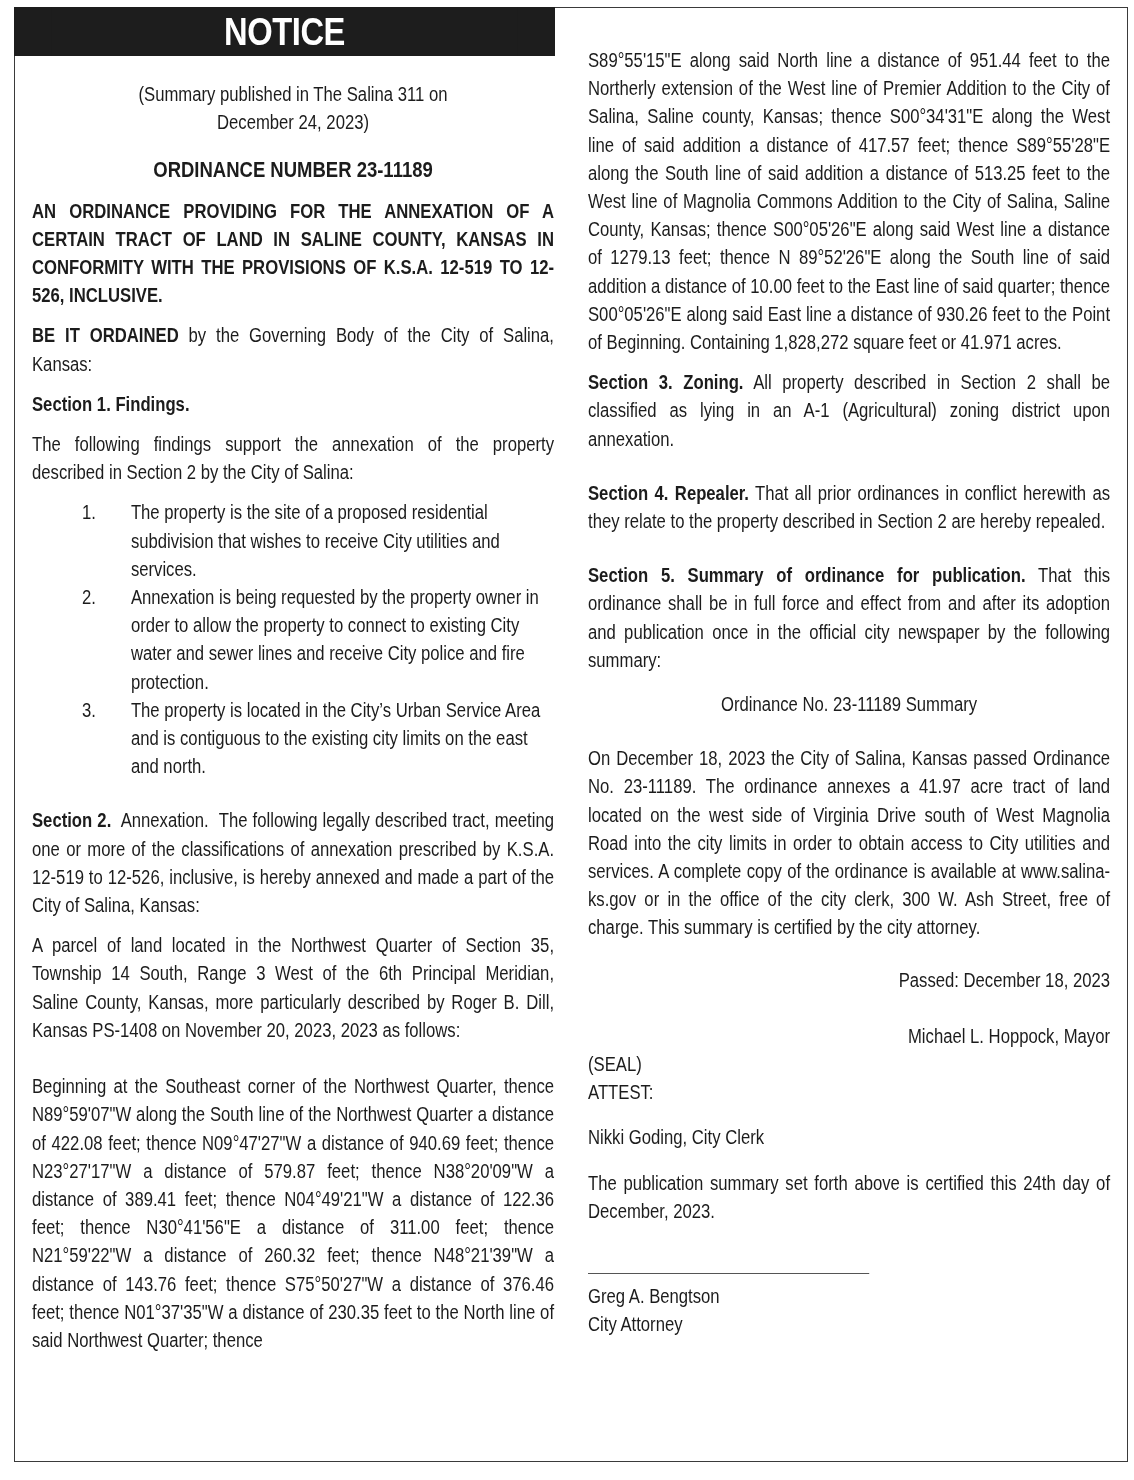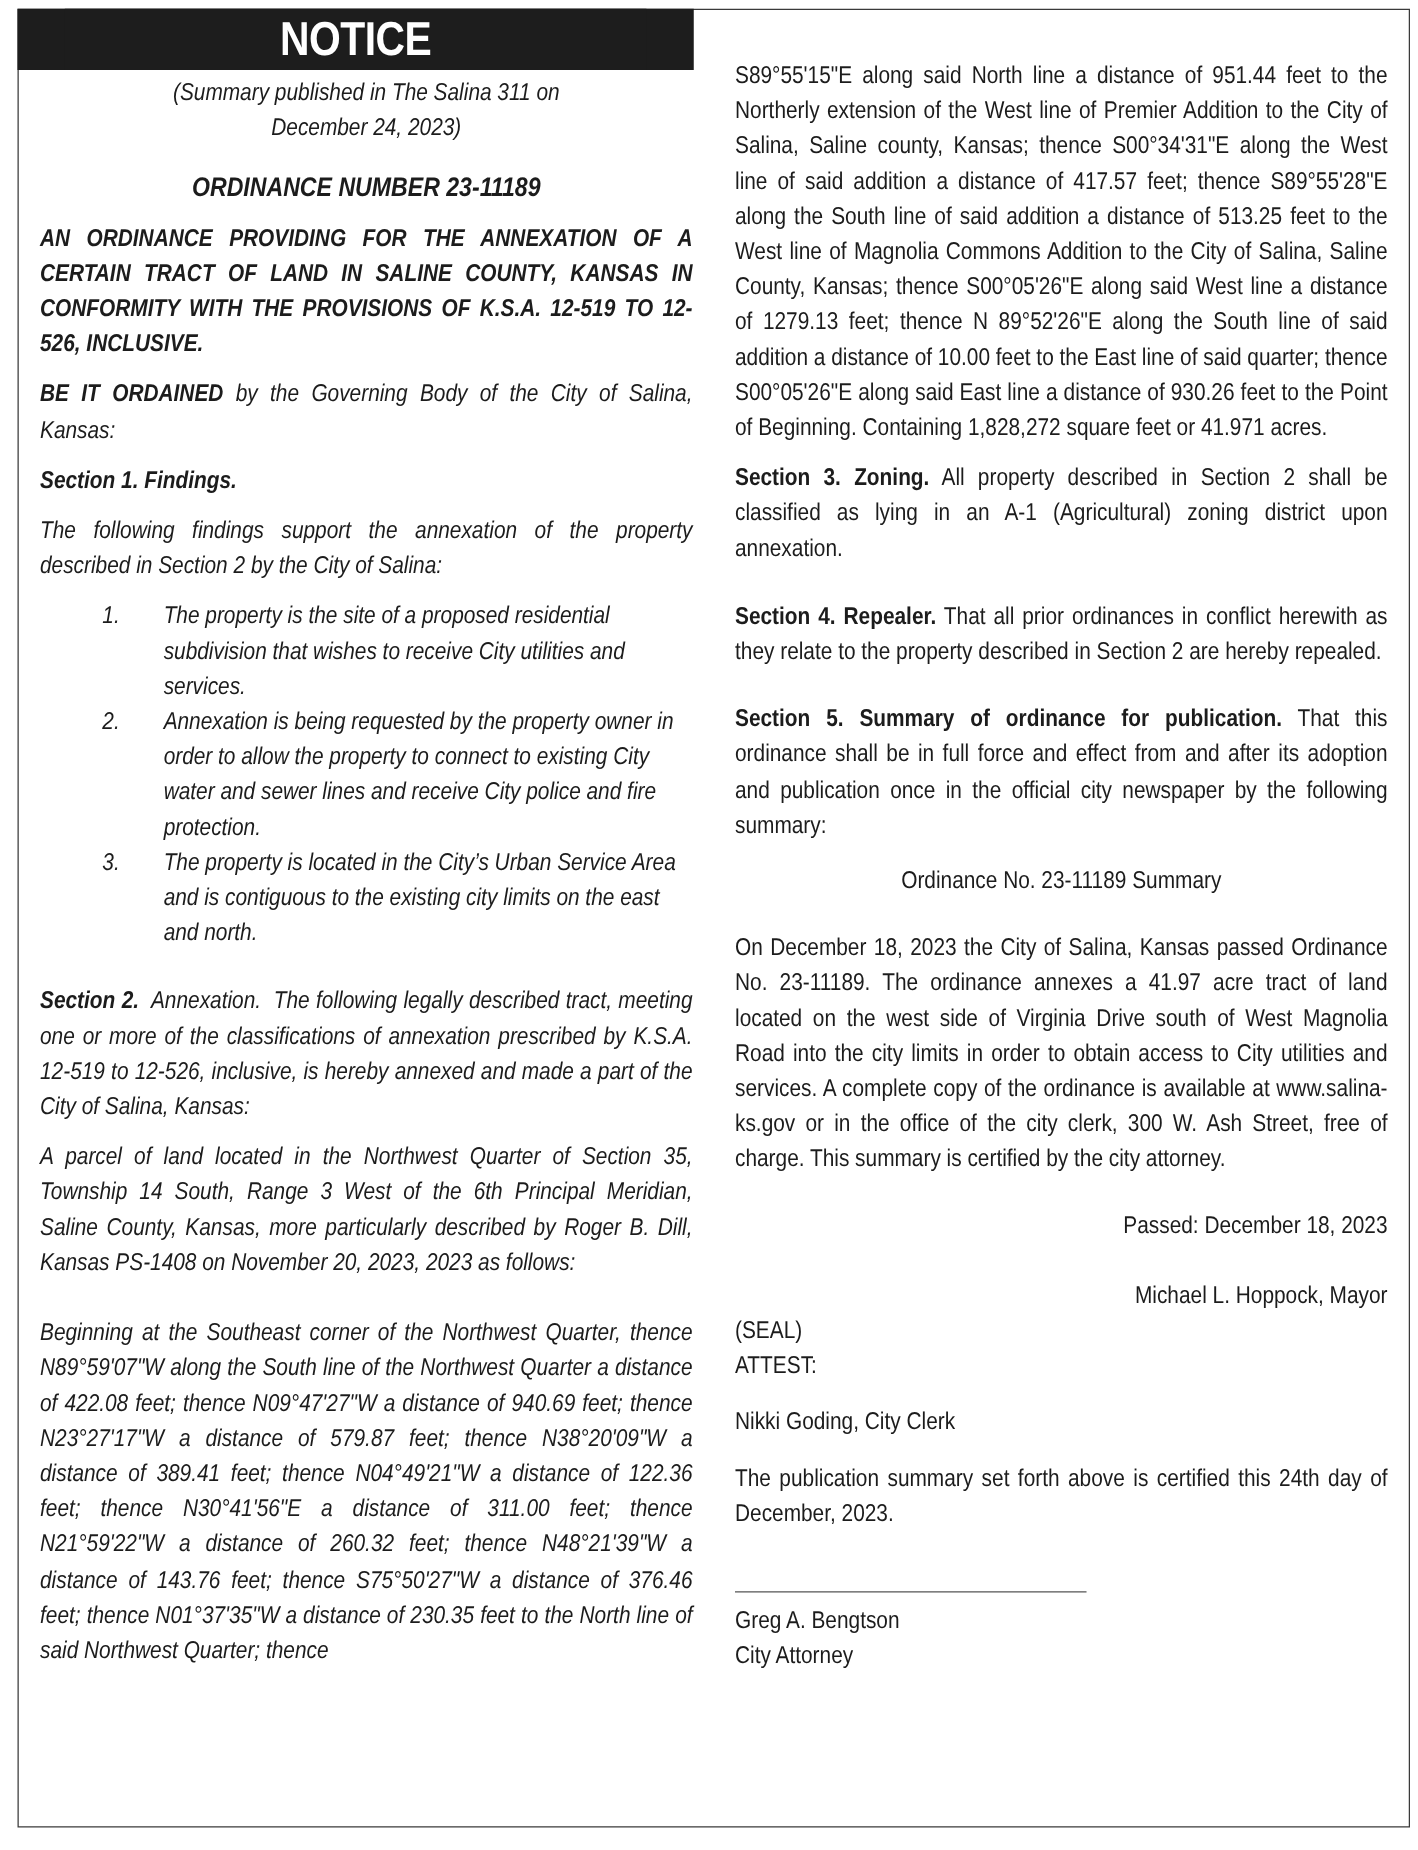--- a/index.html
+++ b/index.html
@@ -7,21 +7,21 @@
          font-family: "Liberation Sans", sans-serif; color: #1c1c1c; }
   .frame { position: absolute; left: 14px; top: 7px; width: 1114px; height: 1455px;
            border: 1.5px solid #3a3a3a; box-sizing: border-box; }
   .notice-bar { position: absolute; left: 14px; top: 7px; width: 541px; height: 49px;
                 background: #1d1d1d; color: #fff; text-align: center;
                 font-weight: bold; font-size: 38px; line-height: 50px; letter-spacing: -0.5px;
                 transform: scaleX(0.86); transform-origin: center; }
   .notice-bar-bg { position: absolute; left: 14px; top: 7px; width: 541px; height: 49px; background: #1d1d1d; }
   .col { position: absolute; font-size: 19.4px; line-height: 28.2px; }
   .col p { margin: 0; }
-  .left { left: 32px; top: 60px; width: 522px; font-style: italic; }
+  .left { left: 32px; top: 80px; width: 522px; }
   .right { left: 588px; top: 10px; width: 522px; }
   .narrow { transform: scaleX(0.86); transform-origin: left top; width: 607px; }
   .center { text-align: center; }
   .justify { text-align: justify; }
   .rt { text-align: right; }
   .b { font-weight: bold; }
   .head { font-weight: bold; font-size: 21.5px; }
   .caps { font-weight: bold; font-size: 19.4px; }
   ol.findings { list-style: none; margin: 0; padding: 0; }
   ol.findings li { position: relative; padding-left: 115px; }

